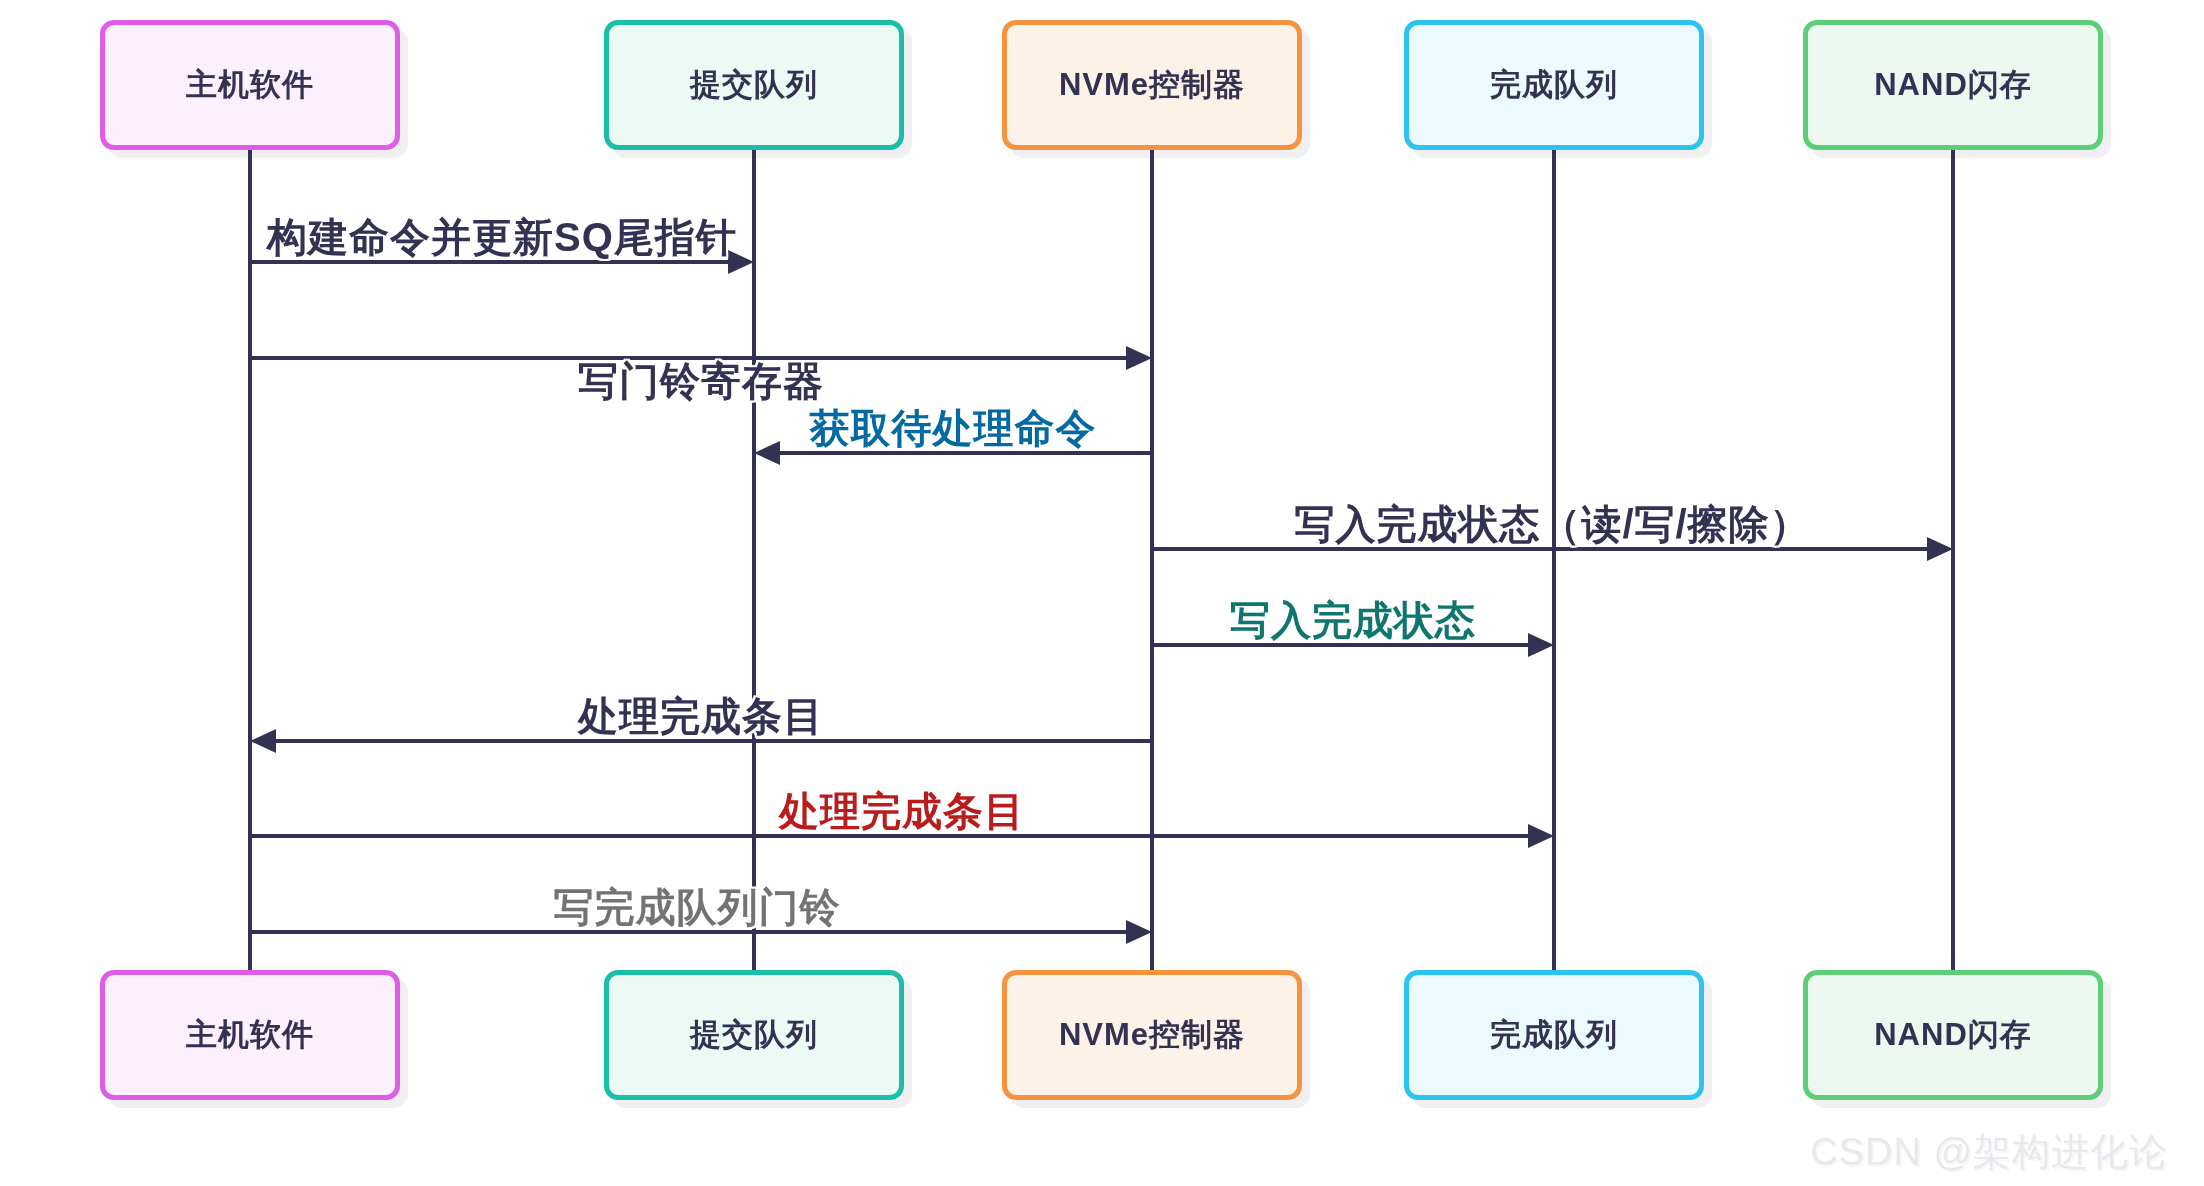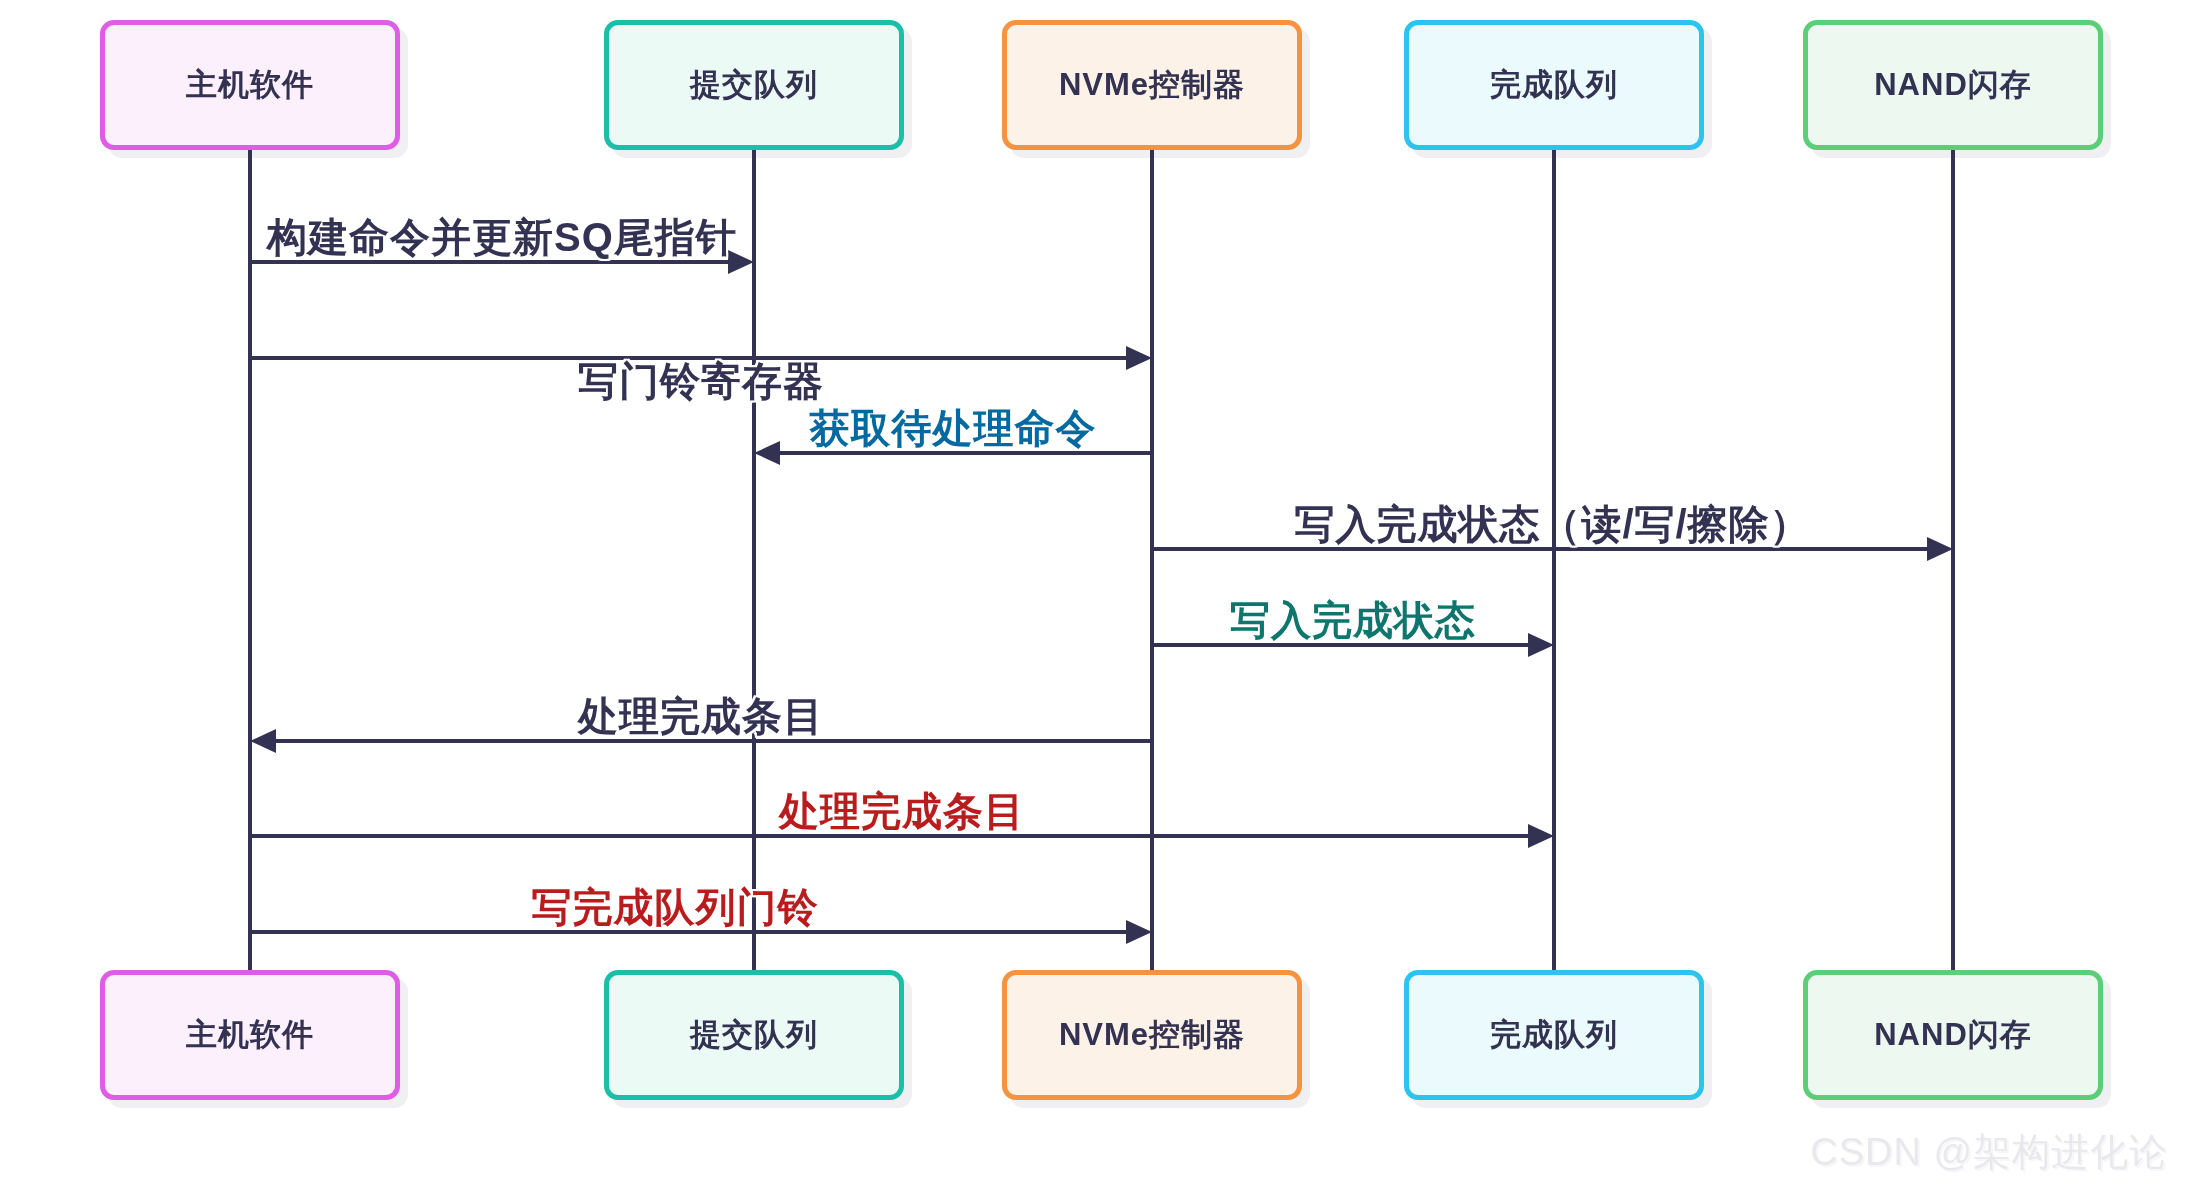--- a/index.html
+++ b/index.html
@@ -131,16 +131,16 @@
       <div class="msg-head" style="top: 633px; left: 1528px; border-left: 26px solid rgb(52, 50, 82);"></div>
       <div class="msg-label" style="left: 1353px; top: 593px; color: #0f766e;">写入完成状态</div>
       <div class="msg-line" style="top: 739px; left: 274px; width: 878px; background: rgb(52, 50, 82);"></div>
       <div class="msg-head" style="top: 729px; left: 250px; border-right: 26px solid rgb(52, 50, 82);"></div>
       <div class="msg-label" style="left: 701px; top: 689px; color: rgb(52, 50, 82);">处理完成条目</div>
       <div class="msg-line" style="top: 834px; left: 250px; width: 1280px; background: rgb(52, 50, 82);"></div>
       <div class="msg-head" style="top: 824px; left: 1528px; border-left: 26px solid rgb(52, 50, 82);"></div>
       <div class="msg-label" style="left: 902px; top: 784px; color: #b91c1c;">处理完成条目</div>
       <div class="msg-line" style="top: 930px; left: 250px; width: 878px; background: rgb(52, 50, 82);"></div>
       <div class="msg-head" style="top: 920px; left: 1126px; border-left: 26px solid rgb(52, 50, 82);"></div>
-      <div class="msg-label" style="left: 675px; top: 880px; color: #b91c1c;">写完成队列门铃</div>
+      <div class="msg-label" style="left: 697px; top: 880px; color: #737373;">写完成队列门铃</div>
     </div>
   <div id="watermark">CSDN @架构进化论</div>
 </div>
 
 </body></html>

